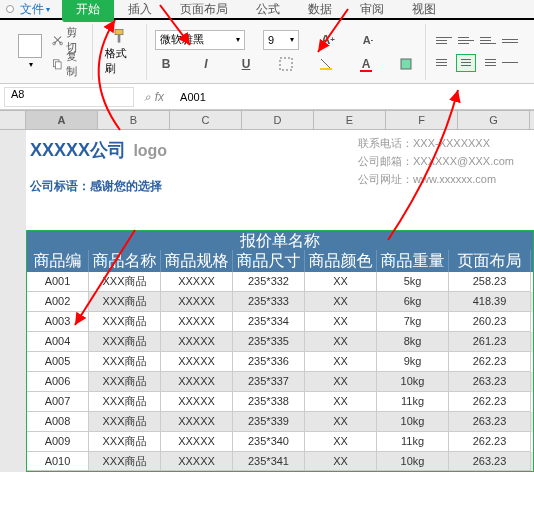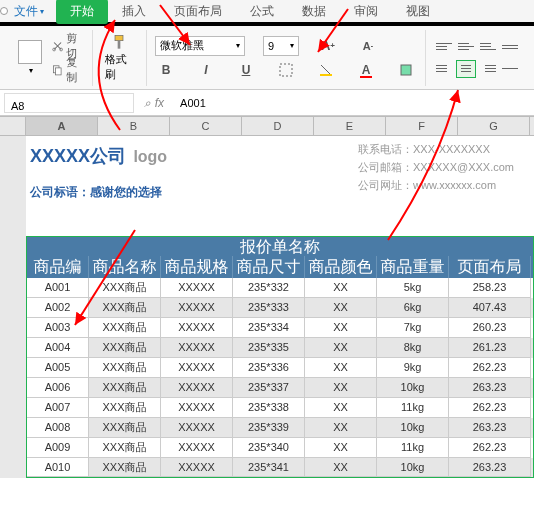--- a/index.html
+++ b/index.html
@@ -1,19 +1,19 @@
 <!DOCTYPE html>
 <html><head>
 <meta charset="utf-8">
 <style>
 * { margin: 0; padding: 0; box-sizing: border-box; }
 body { font-family: "Microsoft YaHei", Arial, sans-serif; font-size: 12px; background: #fff; width: 534px; height: 528px; overflow: hidden; position: relative; }
 
 
-.ribbon-tabs { height: 26px; background: #f5f5f5; display: flex; align-items: center; border-bottom: 4px solid #000000; }
+.ribbon-tabs { height: 20px; background: #f5f5f5; display: flex; align-items: center; border-bottom: 2px solid #000000; padding-left: 6px; }
 .app-dot { width: 8px; height: 8px; background: #fff; border: 1px solid #999; border-radius: 50%; margin-right: 6px; }
 .file-menu { display: flex; align-items: center; color: #1e73be; font-size: 12px; margin-right: 12px; }
 .dropdown-arrow { font-size: 8px; margin-left: 2px; }
 .tabs { display: flex; gap: 0; }
 .tab { padding: 4px 14px; color: #555; font-size: 12px; cursor: pointer; }
 .tab.active { background: #21b351; color: #fff; border-radius: 3px; }
 
 
 .toolbar { height: 64px; background: #f8f8f8; display: flex; align-items: center; padding: 4px 6px; border-bottom: 1px solid #ccc; }
 .tb-group { padding: 0 8px; border-right: 1px solid #ddd; height: 56px; display: flex; align-items: center; }
@@ -35,21 +35,21 @@
 .u { text-decoration: underline; }
 .align-section { display: flex; flex-direction: column; gap: 4px; }
 .align-row { display: flex; gap: 2px; }
 .align-btn { width: 20px; height: 18px; display: flex; flex-direction: column; justify-content: center; gap: 2px; padding: 2px; cursor: pointer; }
 .align-btn.selected { border: 1px solid #21b351; background: #e8f5e9; }
 .aline { height: 1px; background: #666; }
 .al { width: 70%; } .ac { width: 70%; margin: 0 auto; } .ar { width: 70%; margin-left: auto; } .af { width: 100%; }
 
 
 .formula-bar { height: 26px; display: flex; align-items: center; border-bottom: 1px solid #ccc; background: #fff; }
-.name-box { width: 130px; border: 1px solid #ddd; height: 20px; margin: 2px 4px; padding: 0 6px; display: flex; align-items: flex-end; font-size: 11px; }
+.name-box { width: 130px; border: 1px solid #ddd; height: 20px; margin: 2px 4px; padding: 0 6px; display: flex; align-items: flex-start; font-size: 11px; }
 .fx-section { display: flex; align-items: center; padding: 0 6px; color: #888; font-style: italic; }
 .fx-label { margin: 0 4px; font-style: italic; }
 .formula-input { flex: 1; padding: 0 6px; font-size: 11px; }
 
 
 .col-headers { height: 20px; display: flex; background: #e8e8e8; border-bottom: 1px solid #bbb; border-top: 1px solid #bbb; }
 .corner { width: 26px; border-right: 1px solid #bbb; }
 .col-h { width: 72px; text-align: center; border-right: 1px solid #bbb; line-height: 19px; font-size: 11px; color: #555; background: #e8e8e8; }
 .col-h.sel { background: #d0d0d0; font-weight: bold; }
 
@@ -285,21 +285,21 @@
               <div class="tc c5">5kg</div>
               <div class="tc c6">258.23</div>
             </div>
             <div class="data-row even">
               <div class="tc c0">A002</div>
               <div class="tc c1">XXX商品</div>
               <div class="tc c2">XXXXX</div>
               <div class="tc c3">235*333</div>
               <div class="tc c4">XX</div>
               <div class="tc c5">6kg</div>
-              <div class="tc c6">407.43</div>
+              <div class="tc c6">418.39</div>
             </div>
             <div class="data-row odd">
               <div class="tc c0">A003</div>
               <div class="tc c1">XXX商品</div>
               <div class="tc c2">XXXXX</div>
               <div class="tc c3">235*334</div>
               <div class="tc c4">XX</div>
               <div class="tc c5">7kg</div>
               <div class="tc c6">260.23</div>
             </div>

